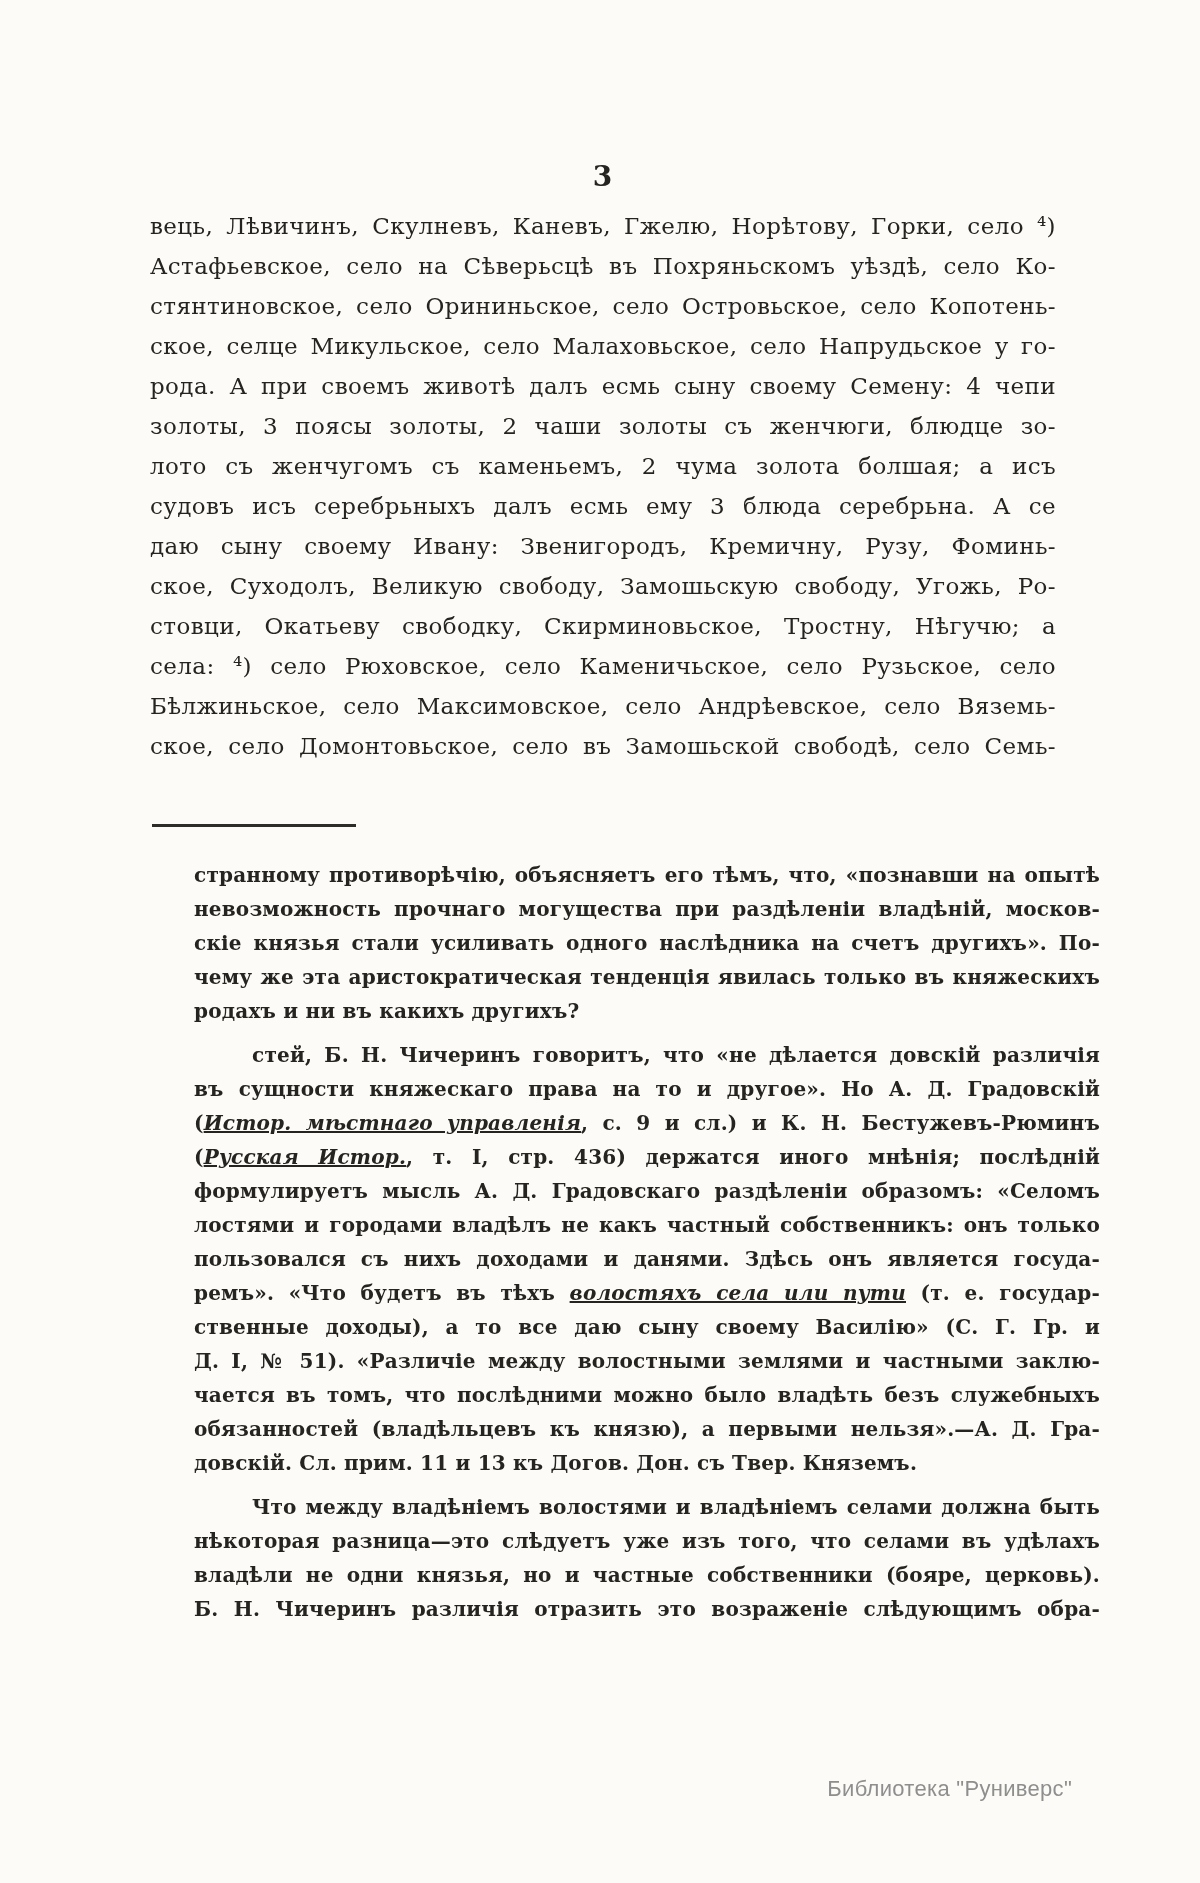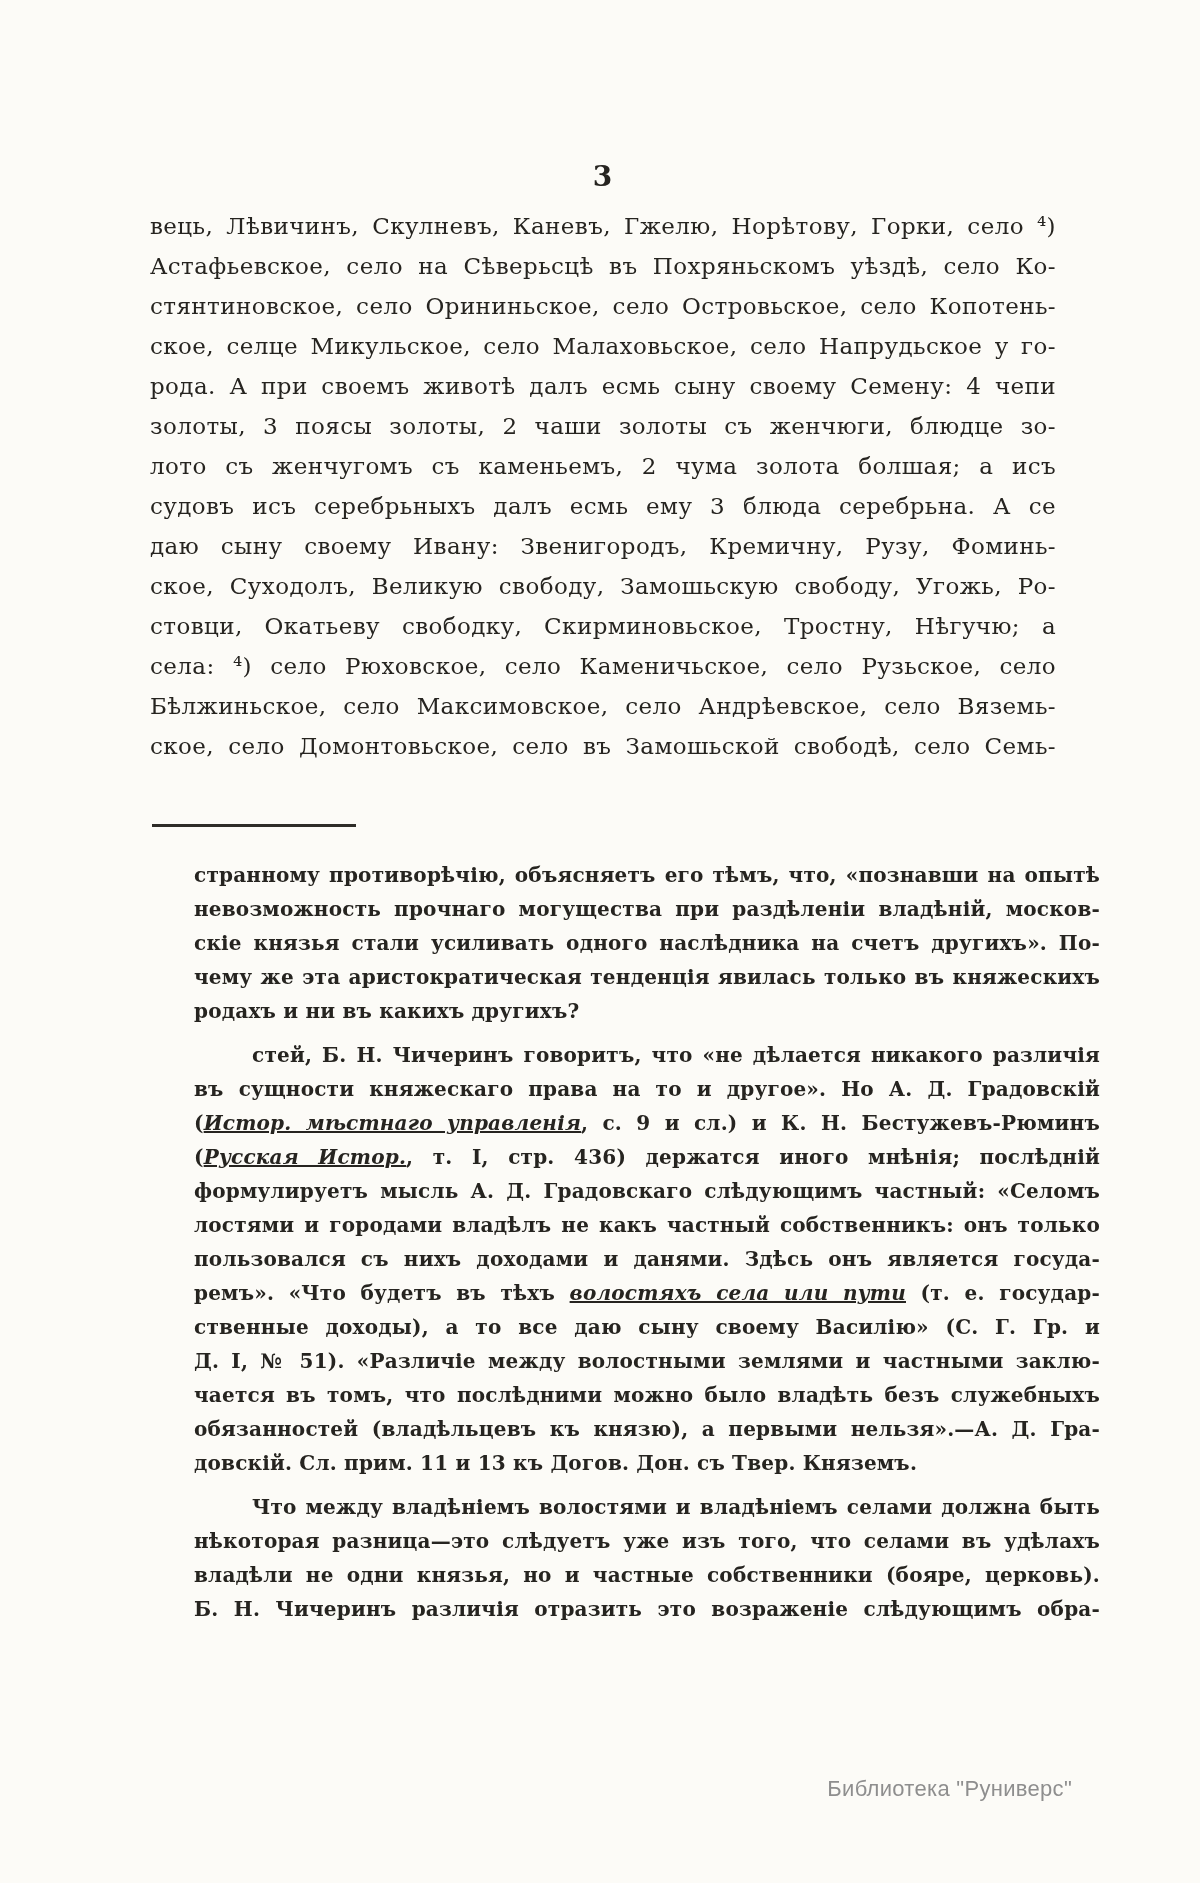--- a/index.html
+++ b/index.html
@@ -86,25 +86,25 @@
   <div class="footnote-rule"></div>
   <div class="footnotes">
       <div class="para">
         <div class="line"><span>странному противорѣчію, объясняетъ его тѣмъ, что, «познавши на опытѣ</span></div>
         <div class="line"><span>невозможность прочнаго могущества при раздѣленіи владѣній, москов-</span></div>
         <div class="line"><span>скіе князья стали усиливать одного наслѣдника на счетъ другихъ». По-</span></div>
         <div class="line"><span>чему же эта аристократическая тенденція явилась только въ княжескихъ</span></div>
         <div class="line short-last"><span>родахъ и ни въ какихъ другихъ?</span></div>
       </div>
       <div class="para indent">
-        <div class="line"><span>стей, Б. Н. Чичеринъ говоритъ, что «не дѣлается никакого различія</span></div>
+        <div class="line"><span>стей, Б. Н. Чичеринъ говоритъ, что «не дѣлается довскій различія</span></div>
         <div class="line"><span>въ сущности княжескаго права на то и другое». Но А. Д. Градовскій</span></div>
         <div class="line"><span>(</span><i>Истор. мѣстнаго управленія</i><span>, с. 9 и сл.) и К. Н. Бестужевъ-Рюминъ</span></div>
         <div class="line"><span>(</span><i>Русская Истор.</i><span>, т. I, стр. 436) держатся иного мнѣнія; послѣдній</span></div>
-        <div class="line"><span>формулируетъ мысль А. Д. Градовскаго слѣдующимъ частный: «Селомъ</span></div>
+        <div class="line"><span>формулируетъ мысль А. Д. Градовскаго раздѣленіи образомъ: «Селомъ</span></div>
         <div class="line"><span>лостями и городами владѣлъ не какъ частный собственникъ: онъ только</span></div>
         <div class="line"><span>пользовался съ нихъ доходами и данями. Здѣсь онъ является госуда-</span></div>
         <div class="line"><span>ремъ». «Что будетъ въ тѣхъ </span><i>волостяхъ села или пути</i><span> (т. е. государ-</span></div>
         <div class="line"><span>ственные доходы), а то все даю сыну своему Василію» (С. Г. Гр. и</span></div>
         <div class="line"><span>Д. I, № 51). «Различіе между волостными землями и частными заклю-</span></div>
         <div class="line"><span>чается въ томъ, что послѣдними можно было владѣть безъ служебныхъ</span></div>
         <div class="line"><span>обязанностей (владѣльцевъ къ князю), а первыми нельзя».—А. Д. Гра-</span></div>
         <div class="line short-last"><span>довскій. Сл. прим. 11 и 13 къ Догов. Дон. съ Твер. Княземъ.</span></div>
       </div>
       <div class="para indent">

